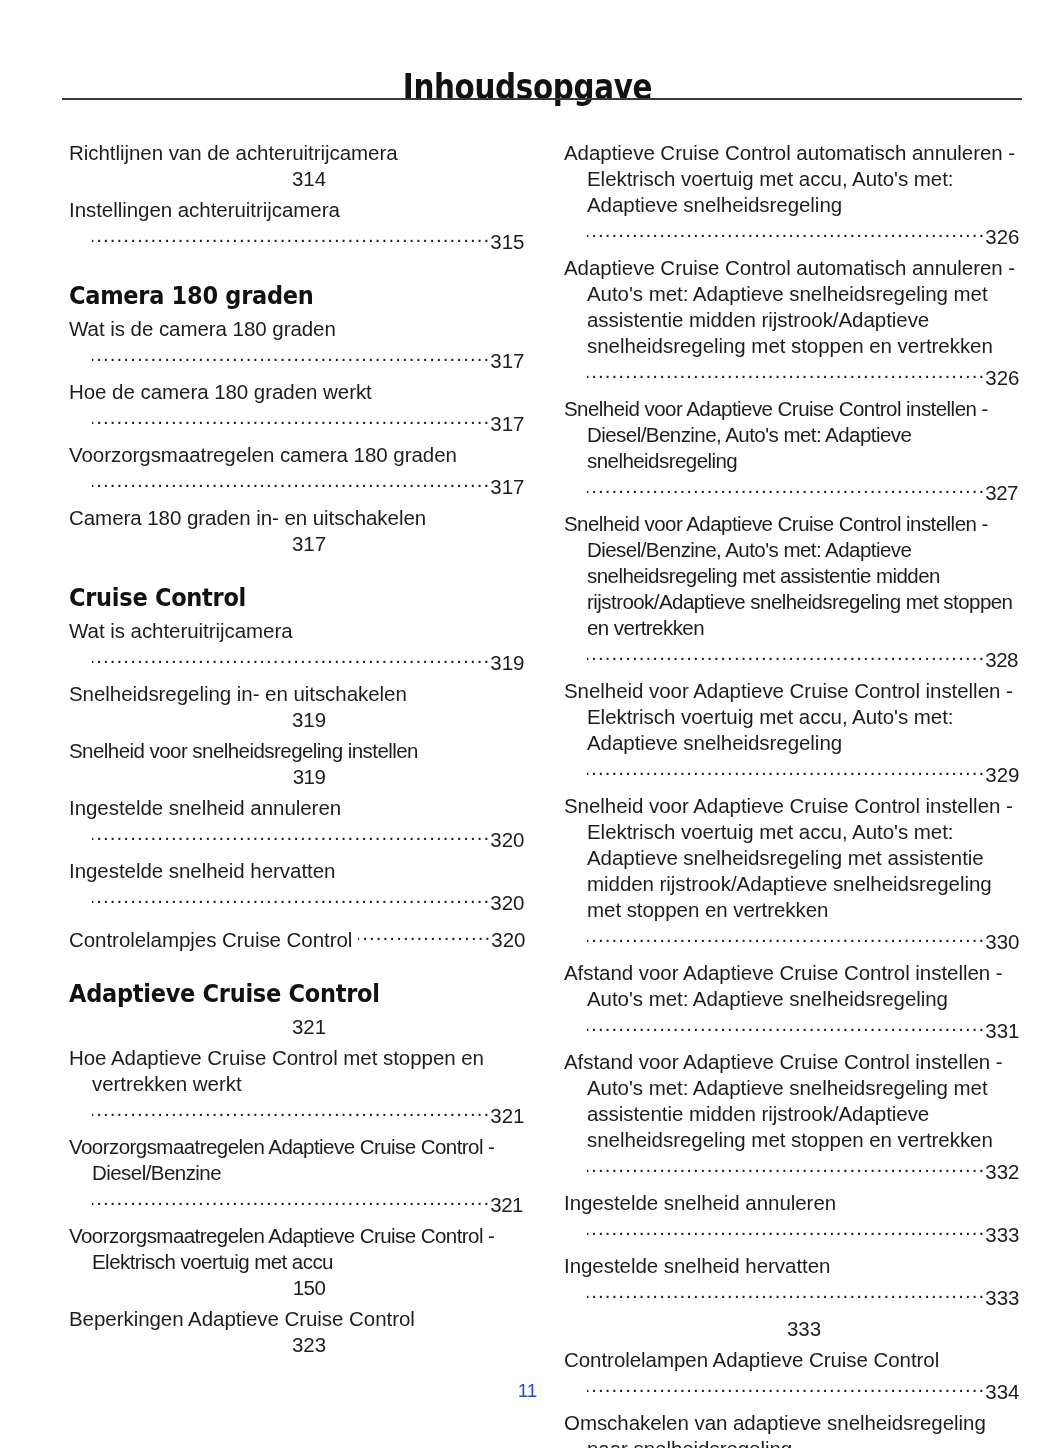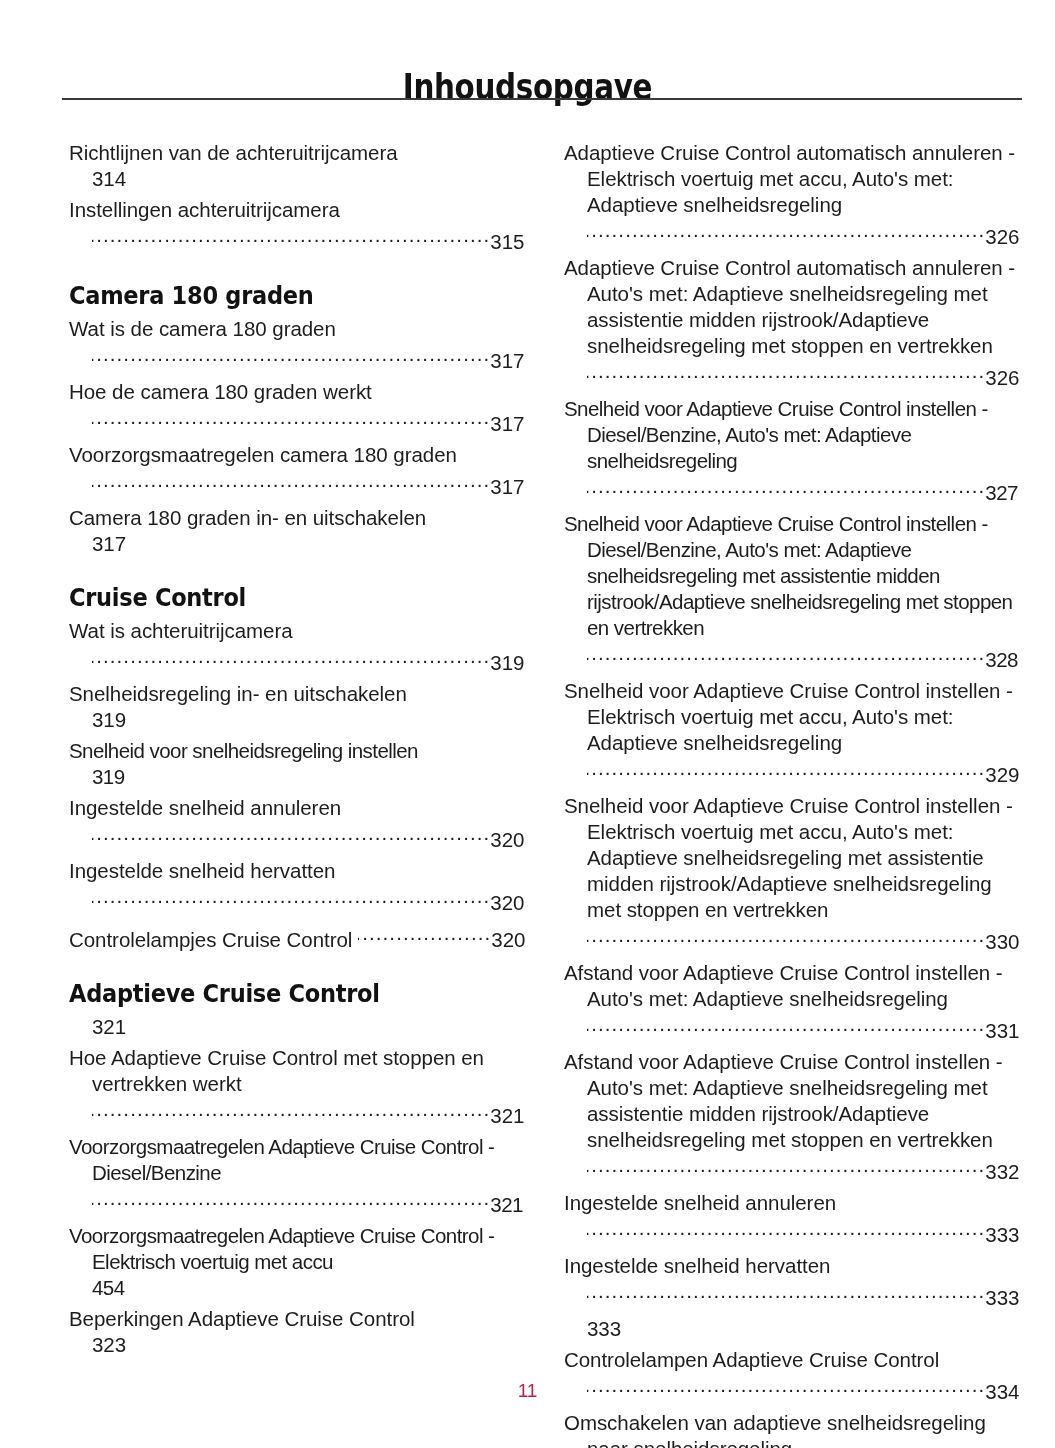--- a/index.html
+++ b/index.html
@@ -120,37 +120,37 @@
     position: relative;
     top: -1px;
   }
 
   
   .leader-line {
     display: block;
     padding-left: 23px;
     white-space: nowrap;
     overflow: hidden;
-    text-align: left;
+    text-align: center;
   }
   .leader-line .dots {
     letter-spacing: 1.1px;
     position: relative;
     top: -1px;
   }
 
   
   .folio {
     position: absolute;
     bottom: 46px;
     left: 0;
     width: 1055px;
     text-align: center;
     font-size: 19px;
-    color: #be185d;
+    color: #1d4ed8;
   }
 </style>
 </head>
 <body>
 
 <div class="page">
 
   <h1 class="page-title">Inhoudsopgave</h1>
 
   <div class="header-rule"></div>
@@ -204,21 +204,21 @@
           <span class="leader-line"><span class="dots"></span><span class="page-num">321</span></span>
         </div>
         <div class="toc-entry">
           <span class="entry-body"><span class="entry-title">Hoe Adaptieve Cruise Control met stoppen en vertrekken werkt </span><span class="leader-group"><span class="dotline">..............................................................</span><span class="page-num">321</span></span></span>
         </div>
         <div class="toc-entry tight">
           <span class="entry-body"><span class="entry-title">Voorzorgsmaatregelen Adaptieve Cruise Control - Diesel/Benzine </span><span class="leader-group"><span class="dotline">..............................................................</span><span class="page-num">321</span></span></span>
         </div>
         <div class="toc-entry tight">
           <span class="entry-body">Voorzorgsmaatregelen Adaptieve Cruise Control - Elektrisch voertuig met accu</span>
-          <span class="leader-line"><span class="dots"></span><span class="page-num">454</span></span>
+          <span class="leader-line"><span class="dots"></span><span class="page-num">150</span></span>
         </div>
         <div class="toc-entry">
           <span class="entry-body">Beperkingen Adaptieve Cruise Control</span>
           <span class="leader-line"><span class="dots"></span><span class="page-num">323</span></span>
         </div>
       </div>
     <div class="col" id="col-right">
         <div class="toc-entry">
           <span class="entry-body"><span class="entry-title">Adaptieve Cruise Control automatisch annuleren - Elektrisch voertuig met accu, Auto's met: Adaptieve snelheidsregeling </span><span class="leader-group"><span class="dotline">..............................................................</span><span class="page-num">326</span></span></span>
         </div>

